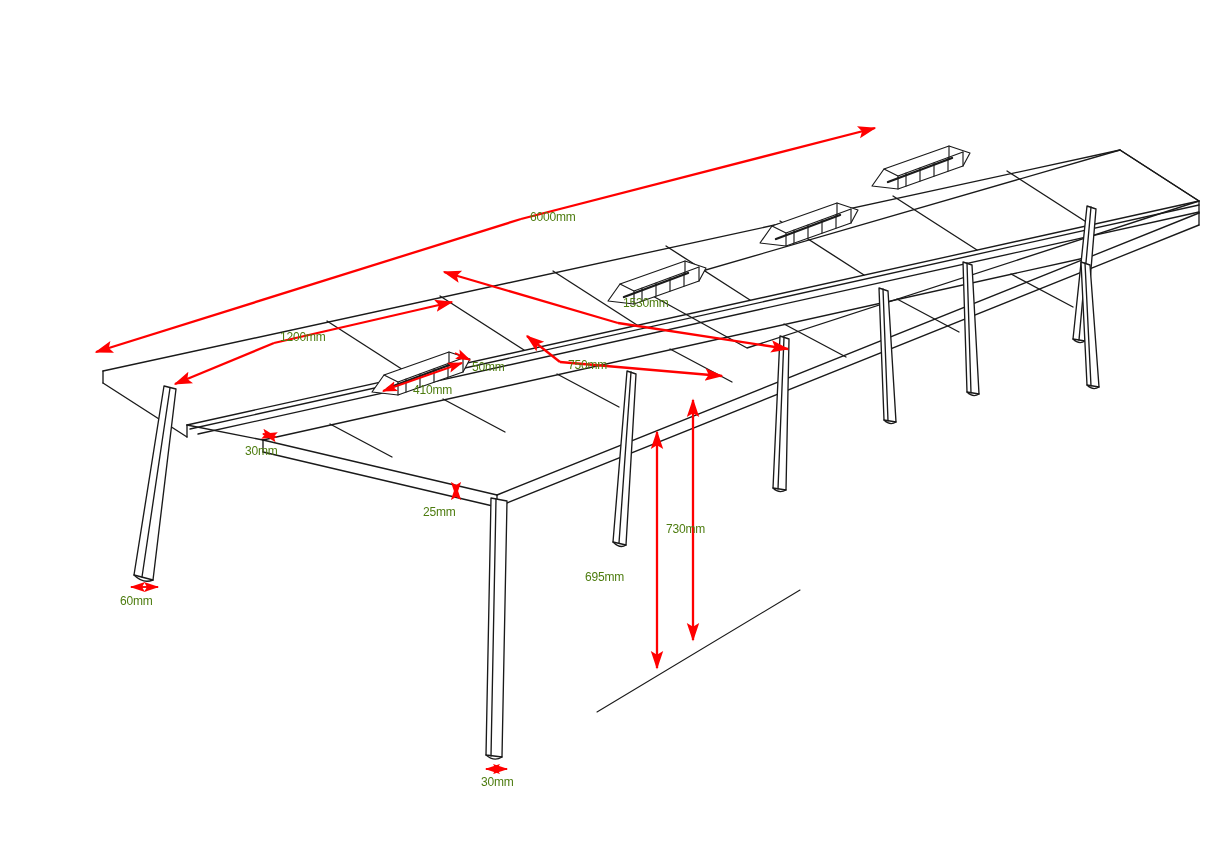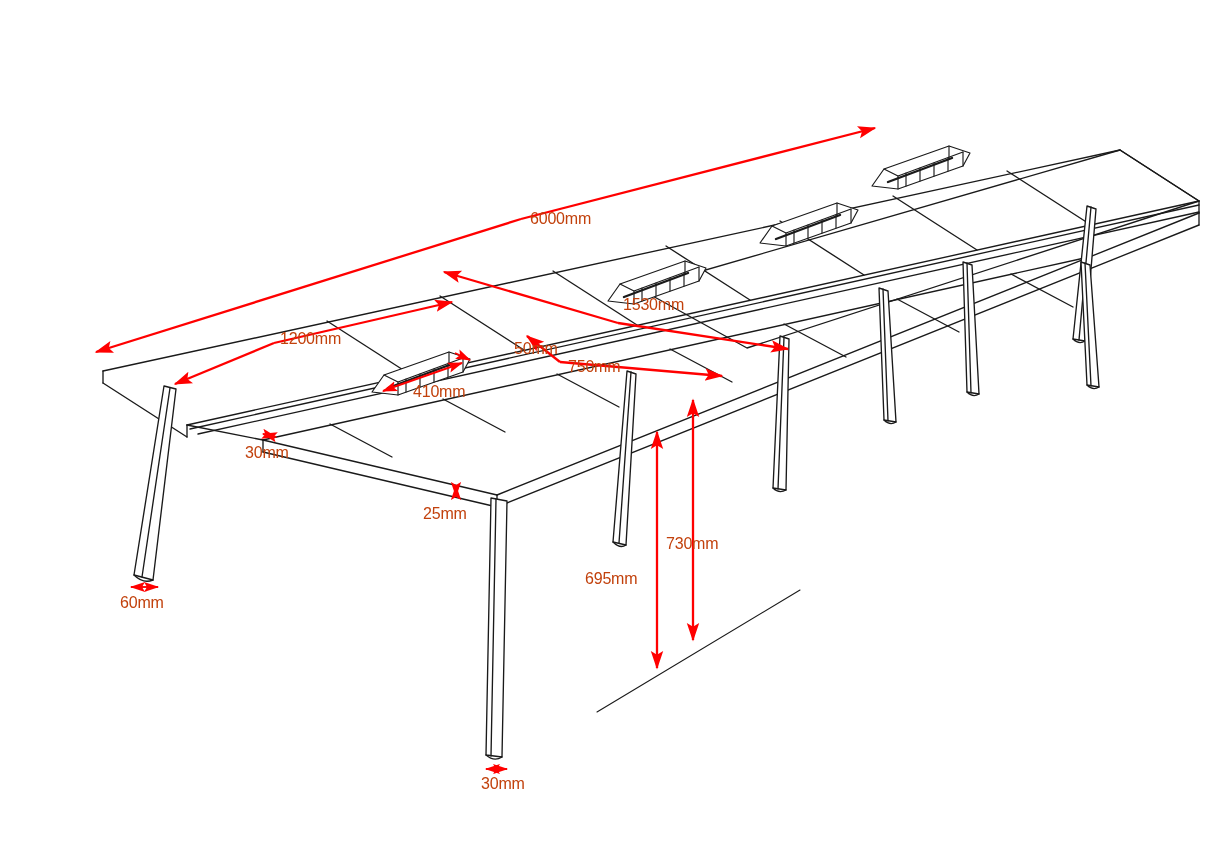--- a/index.html
+++ b/index.html
@@ -20,22 +20,22 @@
   #drawing-svg {
     position: absolute;
     left: 0;
     top: 0;
     width: 1214px;
     height: 859px;
   }
   .dim-label {
     position: absolute;
     font-family: "Liberation Sans", sans-serif;
-    font-size: 16px;
-    color: #c2410c;
+    font-size: 12px;
+    color: #4d7c0f;
     white-space: nowrap;
     letter-spacing: -0.2px;
   }
 </style>
 </head>
 <body>
 
 <div id="drawing-stage">
 
   <svg id="drawing-svg" viewBox="0 0 1214 859">
@@ -251,27 +251,27 @@
   <div class="dim-label" style="left:530px; top:210px;">6000mm</div>
 
   <div class="dim-label" style="left:280px; top:330px;">1200mm</div>
 
   <div class="dim-label" style="left:623px; top:296px;">1530mm</div>
 
   <div class="dim-label" style="left:568px; top:358px;">750mm</div>
 
   <div class="dim-label" style="left:413px; top:383px;text-align:center;">410mm</div>
 
-  <div class="dim-label" style="left:472px; top:340px;margin-left:42px;">50mm</div>
+  <div class="dim-label" style="left:472px; top:360px;">50mm</div>
 
   <div class="dim-label" style="left:245px; top:444px;">30mm</div>
 
   <div class="dim-label" style="left:423px; top:505px;">25mm</div>
 
   <div class="dim-label" style="left:120px; top:594px;text-align:right;">60mm</div>
 
   <div class="dim-label" style="left:481px; top:775px;">30mm</div>
 
-  <div class="dim-label" style="left:666px; top:535px;">730mm</div>
+  <div class="dim-label" style="left:666px; top:522px;">730mm</div>
 
   <div class="dim-label" style="left:585px; top:570px;">695mm</div>
 
 </div>
 
 </body></html>

